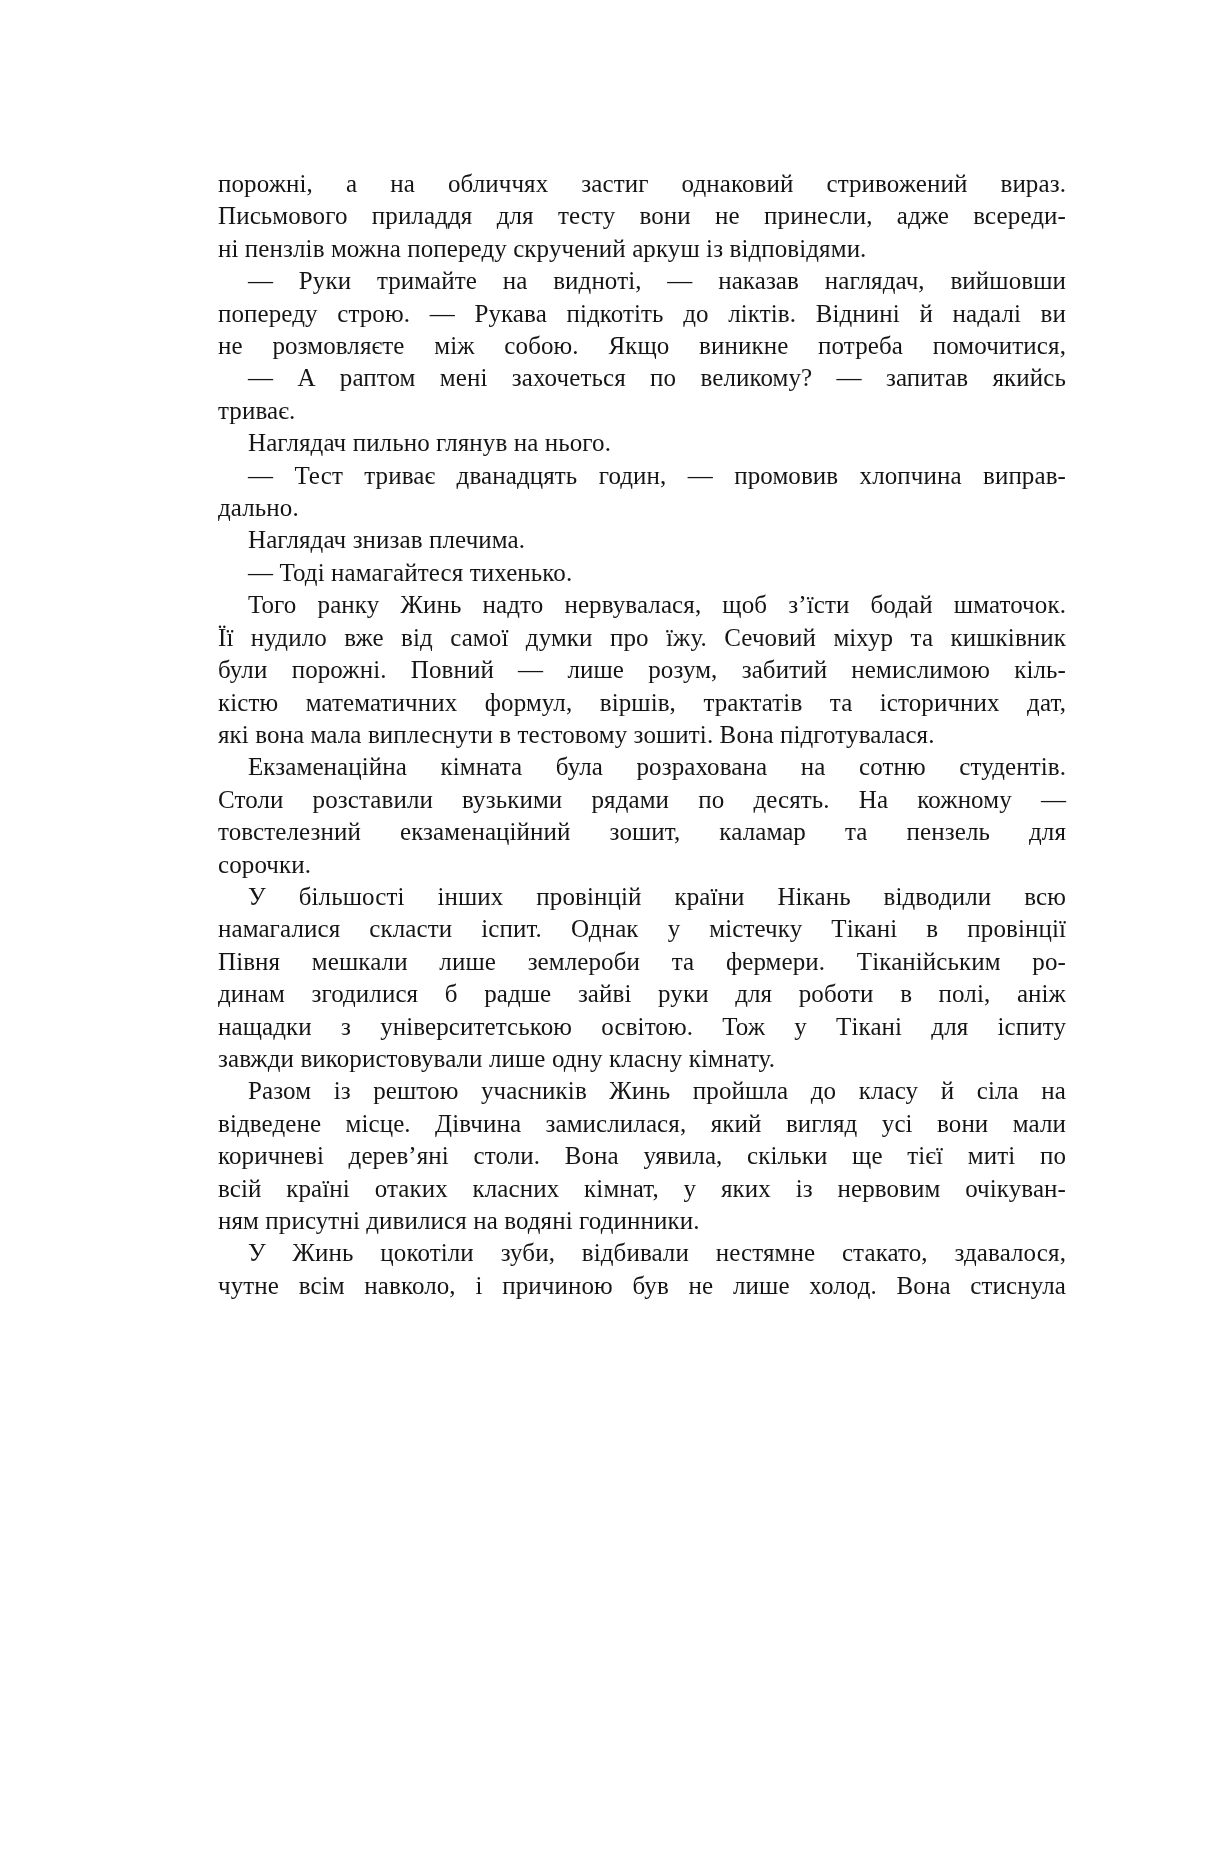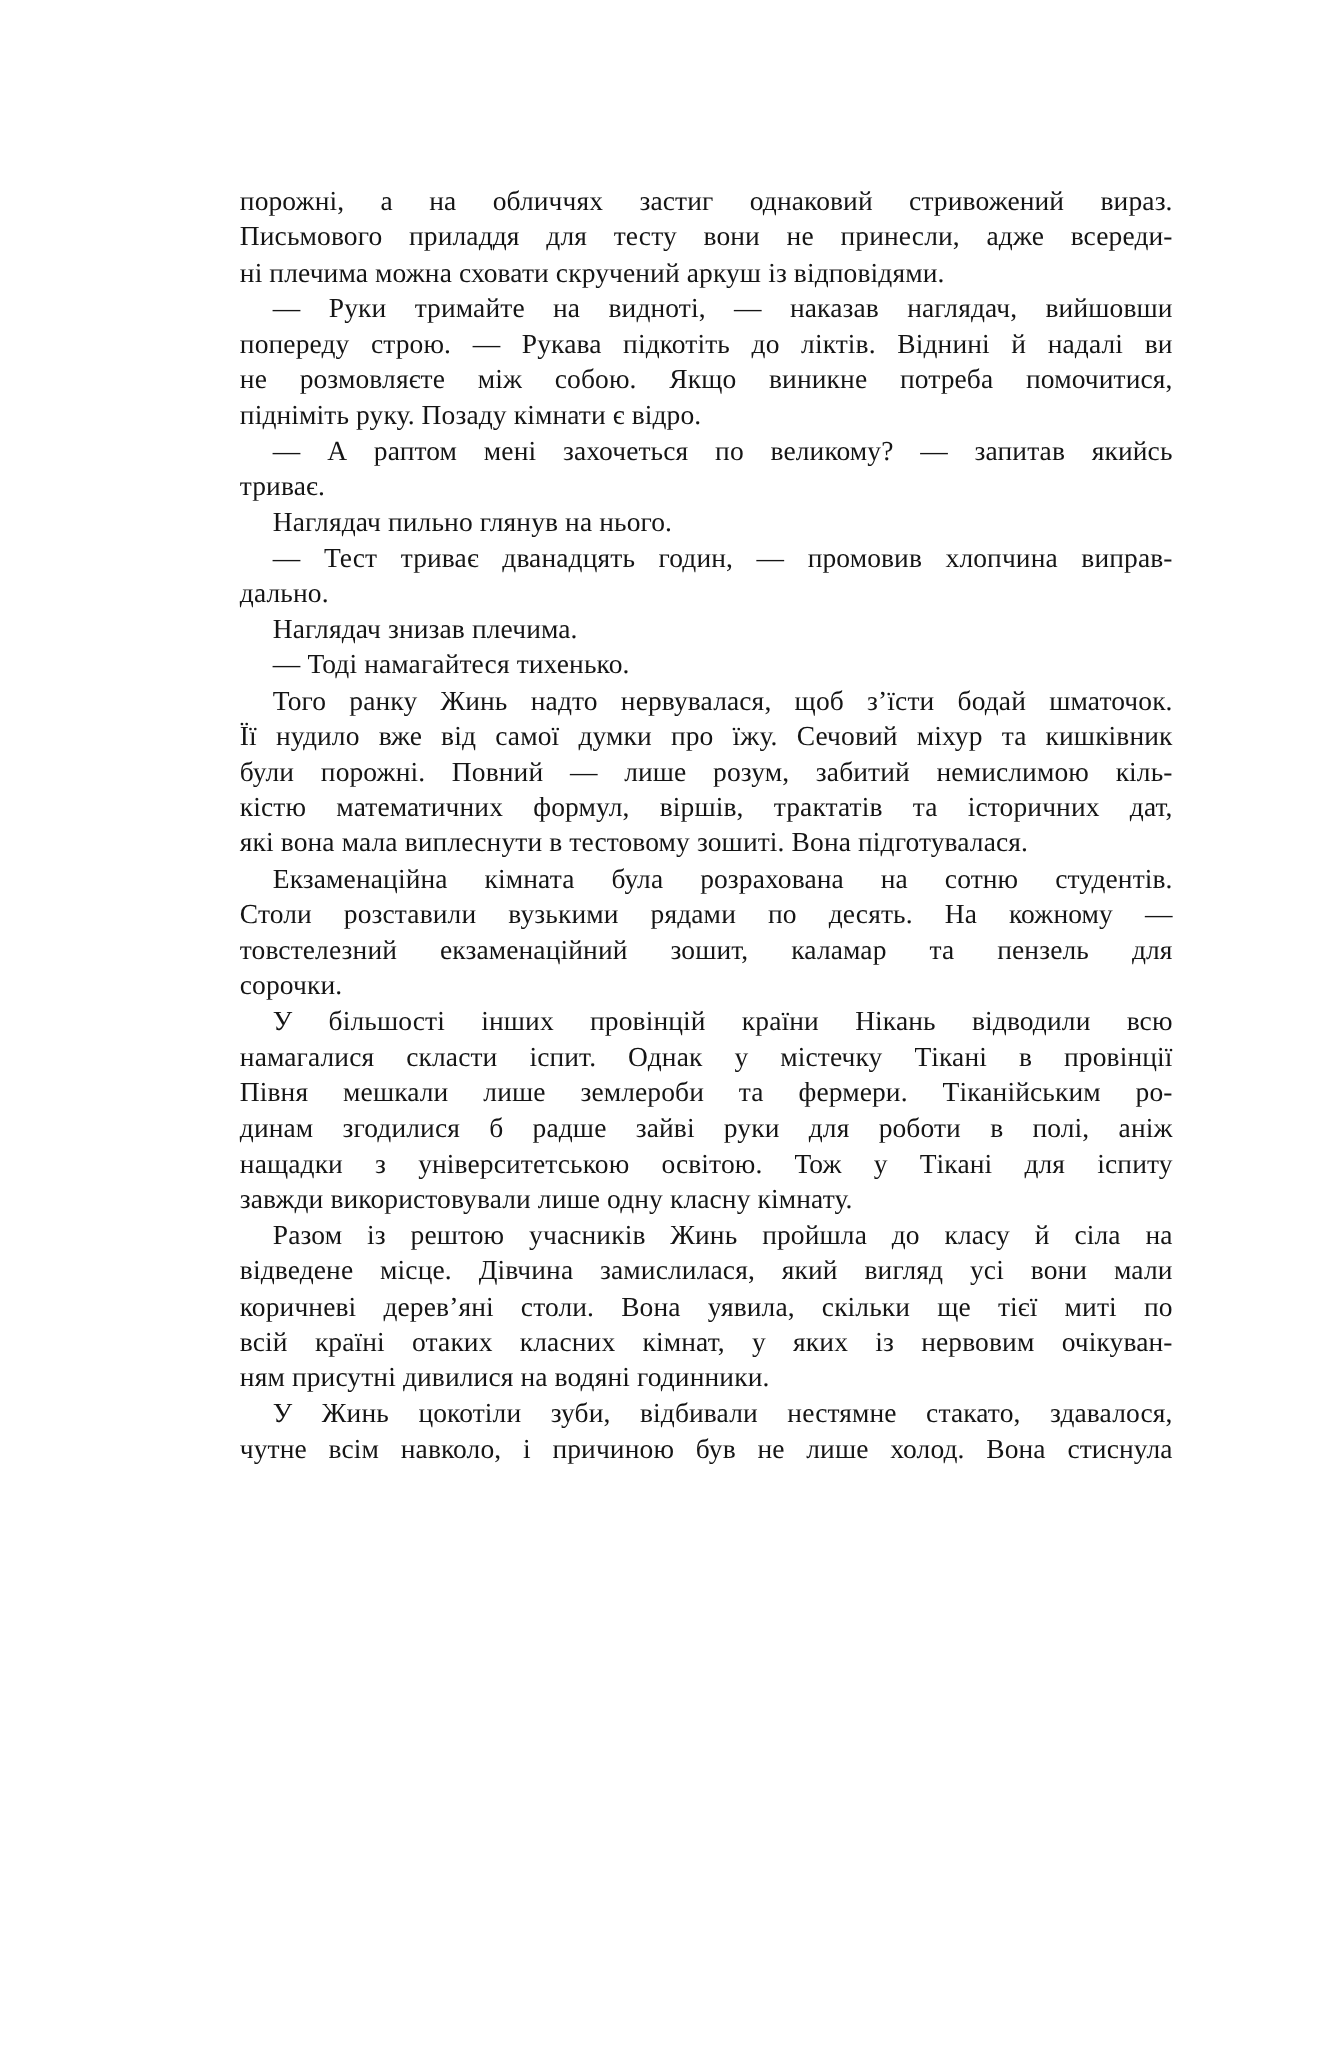--- a/index.html
+++ b/index.html
@@ -45,27 +45,26 @@
   }
 </style>
 </head>
 <body>
 
 <div class="page">
   <div class="text-block" id="text-block">
       <div class="para">
         <span class="line just">порожні, а на обличчях застиг однаковий стривожений вираз.</span>
         <span class="line just">Письмового приладдя для тесту вони не принесли, адже всереди-</span>
-        <span class="line">ні плечима можна сховати скручений аркуш із відповідями.</span>
+        <span class="line">ні пензлів можна попереду скручений аркуш із відповідями.</span>
       </div>
       <div class="para">
         <span class="line just ind">— Руки тримайте на видноті, — наказав наглядач, вийшовши</span>
         <span class="line just">попереду строю. — Рукава підкотіть до ліктів. Віднині й надалі ви</span>
         <span class="line just">не розмовляєте між собою. Якщо виникне потреба помочитися,</span>
-        <span class="line">підніміть руку. Позаду кімнати є відро.</span>
       </div>
       <div class="para">
         <span class="line just ind">— А раптом мені захочеться по великому? — запитав якийсь</span>
         <span class="line">триває.</span>
       </div>
       <div class="para">
         <span class="line ind">Наглядач пильно глянув на нього.</span>
       </div>
       <div class="para">
         <span class="line just ind">— Тест триває дванадцять годин, — промовив хлопчина виправ-</span>

